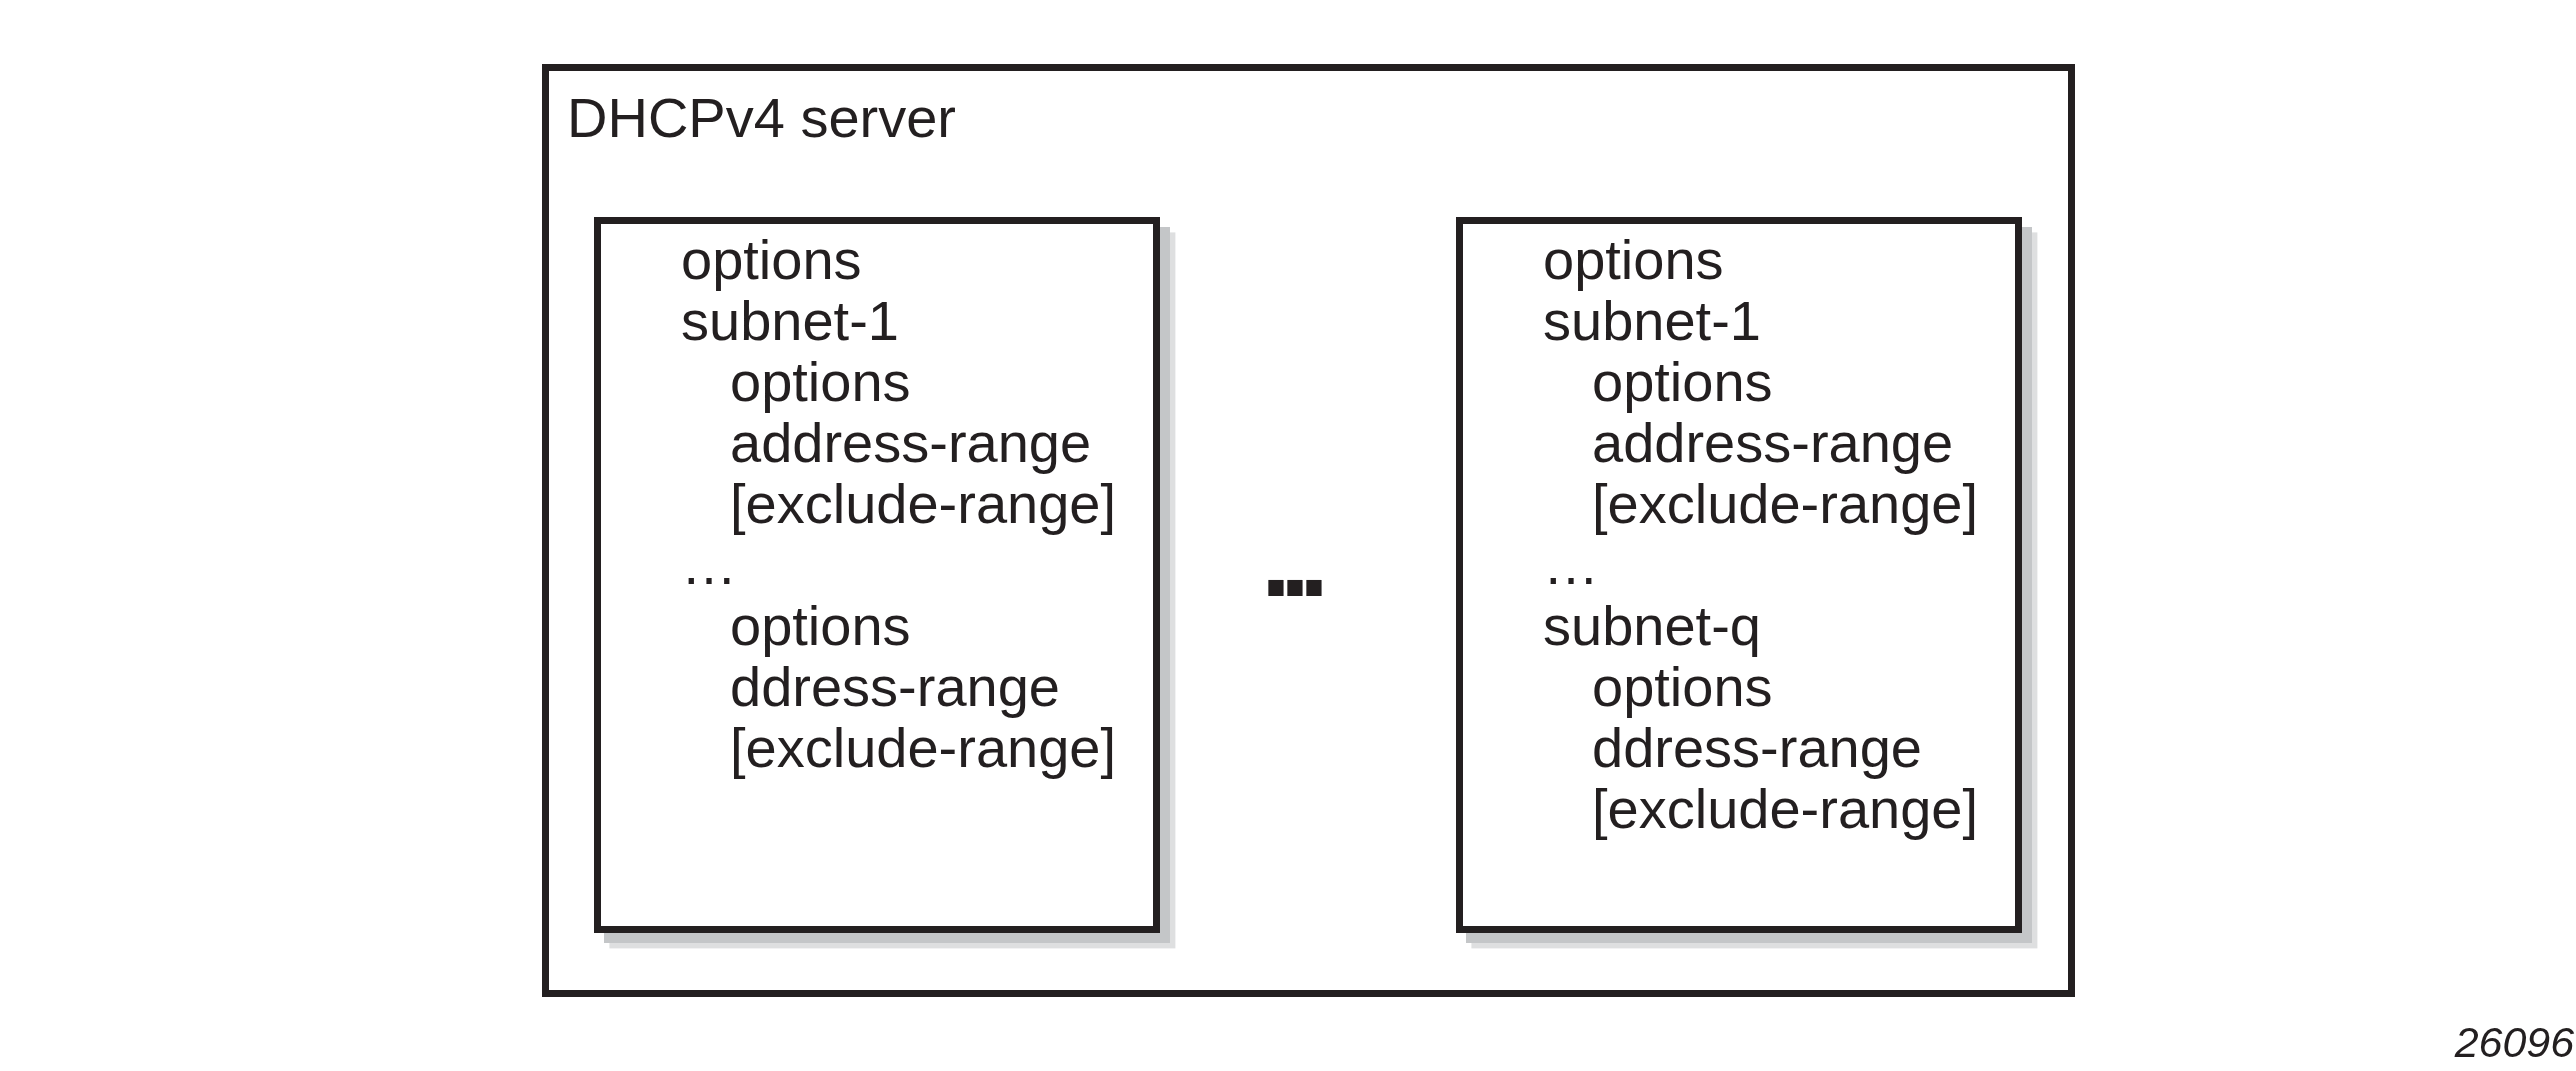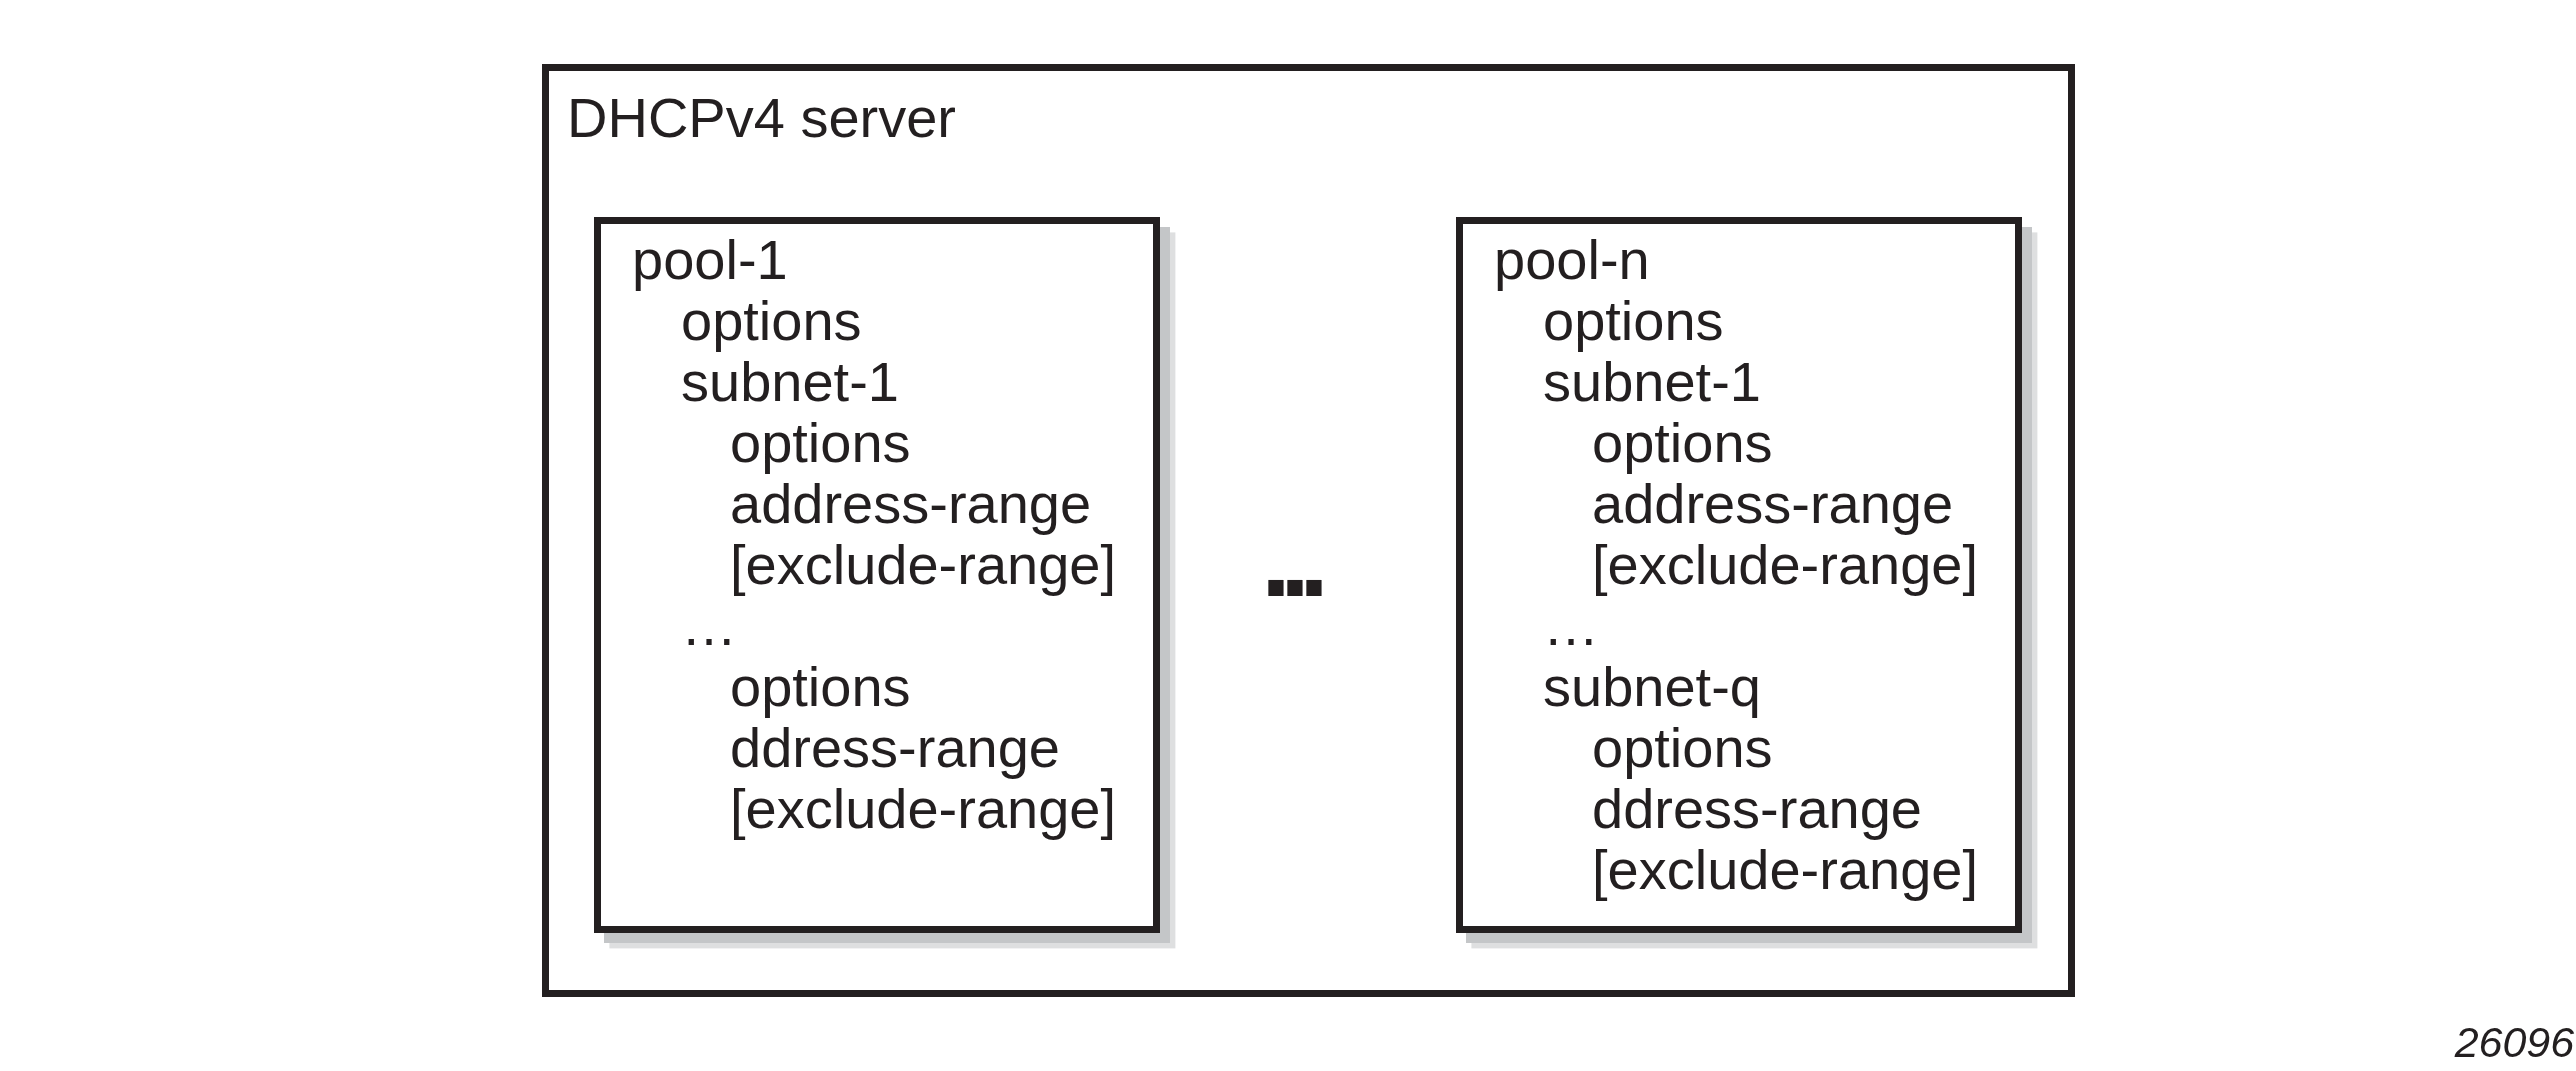--- a/index.html
+++ b/index.html
@@ -71,34 +71,32 @@
 </head>
 <body>
 
 <div class="stage">
 
   <div class="outer-box">
 
     <div class="outer-title">DHCPv4 server</div>
 
     <div class="pool-box pool-left">
-      <div class="pool-line lvl0">pool-1</div>
       <div class="pool-line lvl1">options</div>
       <div class="pool-line lvl1">subnet-1</div>
       <div class="pool-line lvl2">options</div>
       <div class="pool-line lvl2">address-range</div>
       <div class="pool-line lvl2">[exclude-range]</div>
       <div class="pool-line lvl1">…</div>
       <div class="pool-line lvl2">options</div>
       <div class="pool-line lvl2">ddress-range</div>
       <div class="pool-line lvl2">[exclude-range]</div>
     </div>
 
     <div class="pool-box pool-right">
-      <div class="pool-line lvl0">pool-n</div>
       <div class="pool-line lvl1">options</div>
       <div class="pool-line lvl1">subnet-1</div>
       <div class="pool-line lvl2">options</div>
       <div class="pool-line lvl2">address-range</div>
       <div class="pool-line lvl2">[exclude-range]</div>
       <div class="pool-line lvl1">…</div>
       <div class="pool-line lvl1">subnet-q</div>
       <div class="pool-line lvl2">options</div>
       <div class="pool-line lvl2">ddress-range</div>
       <div class="pool-line lvl2">[exclude-range]</div>

